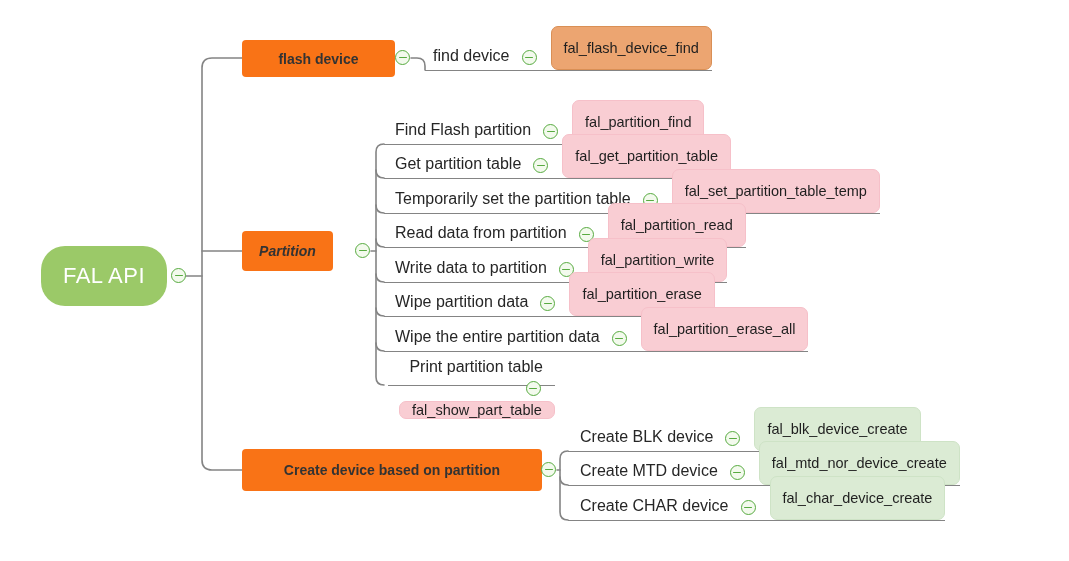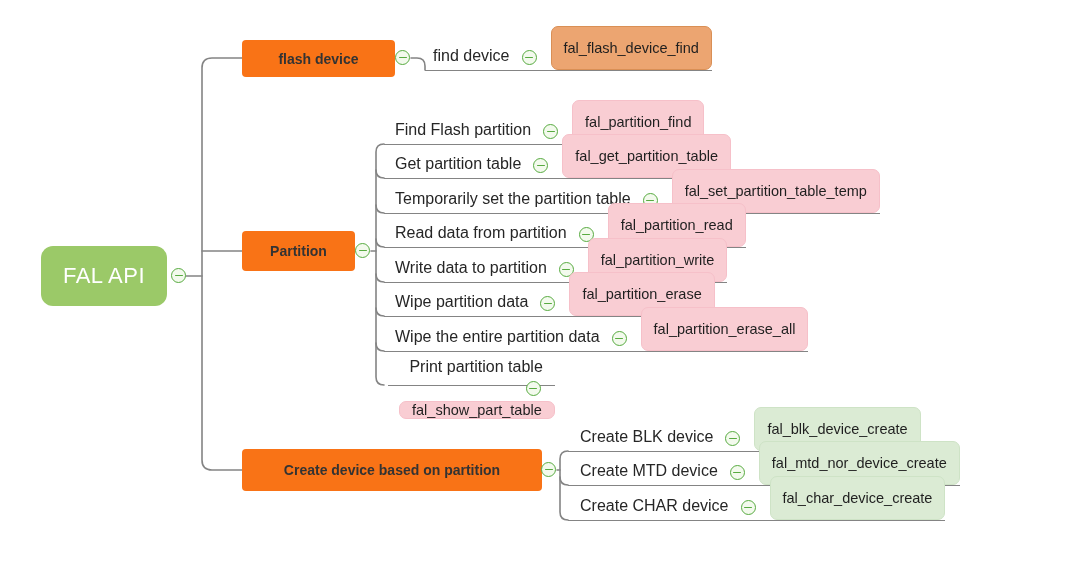--- a/index.html
+++ b/index.html
@@ -10,21 +10,21 @@
   svg.wires { position:absolute; left:0; top:0; }
 
   
   .topic {
     position:absolute; display:flex; align-items:center; justify-content:center;
     background:#f97316; border-radius:4px; color:#333333;
     font-weight:600; font-size:14px; white-space:nowrap; box-sizing:border-box;
   }
   .topic.root {
     background:#9BC968; color:#ffffff; font-weight:500; font-size:22px;
-    border-radius:12px; letter-spacing:0.5px;
+    border-radius:24px; letter-spacing:0.5px;
   }
 
   
   .row {
     position:absolute; display:flex; align-items:flex-end; height:27px;
     border-bottom:1.6px solid #848484; box-sizing:content-box;
   }
   .row .rlabel {
     font-size:16px; color:#262626; margin:0 12px 5px 0; white-space:nowrap;
   }
@@ -89,21 +89,21 @@
 
   <div class="topic" style="left:242px; top:40px; width:153px; height:37px;">flash device</div>
   <span class="micon floating" style="left:395px; top:50px;"></span>
 
   <div class="row" style="left:425px; top:43px; padding-left:8px;">
     <span class="rlabel">find device</span>
     <span class="micon"></span>
     <span class="chip orange">fal_flash_device_find</span>
   </div>
 
-  <div class="topic" style="left:242px; top:231px; width:113px; height:40px;">Partition</div>
+  <div class="topic" style="left:242px; top:231px; width:91px; height:40px;font-style:italic;">Partition</div>
   <span class="micon floating" style="left:355px; top:243px;"></span>
 
   <div class="row" style="left:384px; top:117px; padding-left:11px;">
     <span class="rlabel">Find Flash partition</span>
     <span class="micon"></span>
     <span class="chip pink">fal_partition_find</span>
   </div>
   <div class="row" style="left:384px; top:151px; padding-left:11px;">
     <span class="rlabel">Get partition table</span>
     <span class="micon"></span>

